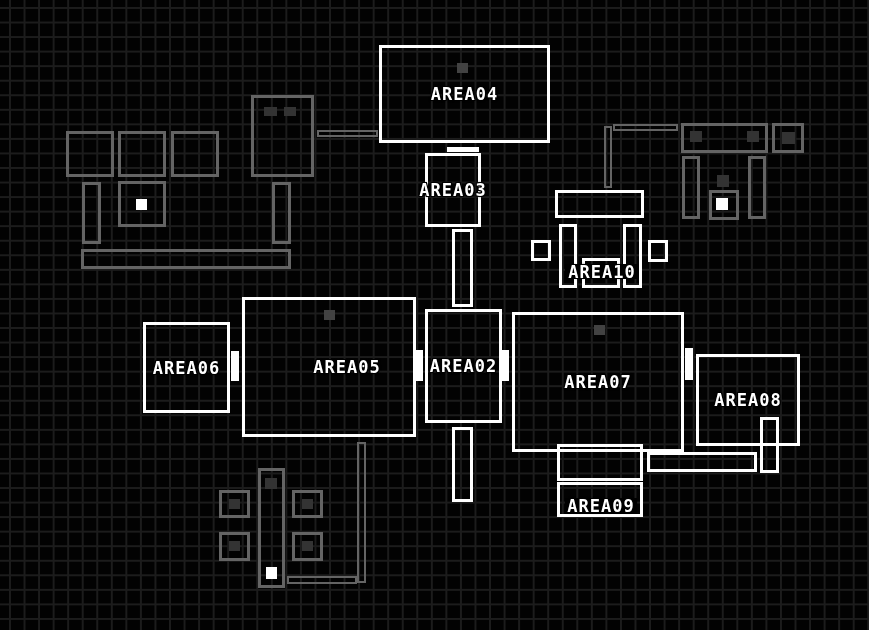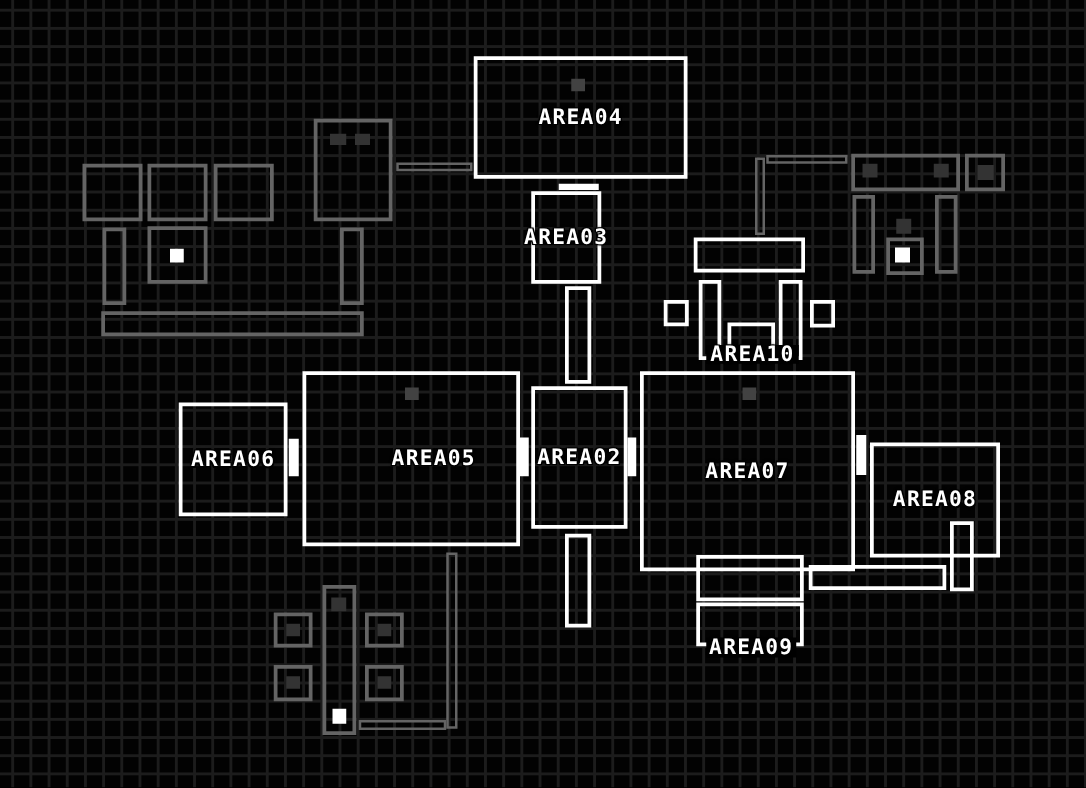--- a/index.html
+++ b/index.html
@@ -25,21 +25,20 @@
     color:#fff;
     font-size:17px;font-weight:bold;letter-spacing:1px;
     white-space:nowrap;
     text-shadow:-1px -1px 0 #000, 1px -1px 0 #000, -1px 1px 0 #000, 1px 1px 0 #000, 0 0 3px #000;
   }
   .floatlbl{
     position:absolute;
     display:flex;align-items:center;justify-content:center;
     background:#000;
     padding:0 1px;
-    margin-top:12px;
   }
   .hall{position:absolute;border:3px solid #fff;box-sizing:border-box;}
   .door{position:absolute;background:#fff;}
   .furn{position:absolute;border:3px solid #646464;box-sizing:border-box;}
   .furn.thin{border-width:2px;}
   .marker{position:absolute;background:#424242;}
   .marker.dk{background:#333333;}
   .dot{position:absolute;background:#ffffff;}
 </style>
 </head>
@@ -63,21 +62,21 @@
 
   <div class="room" style="left:242px;top:297px;width:174px;height:140px;padding-left:36px;">
     <div class="marker" style="left:79px;top:10px;width:11px;height:10px;"></div>
     <span class="lbl">AREA05</span>
   </div>
 
   <div class="room" style="left:143px;top:322px;width:87px;height:91px;">
     <span class="lbl">AREA06</span>
   </div>
 
-  <div class="room" style="left:512px;top:297px;width:172px;height:160px;">
+  <div class="room" style="left:512px;top:312px;width:172px;height:140px;">
     <div class="marker" style="left:79px;top:10px;width:11px;height:10px;"></div>
     <span class="lbl">AREA07</span>
   </div>
 
   <div class="room" style="left:696px;top:322px;width:104px;height:92px;margin-top:32px;">
     <span class="lbl">AREA08</span>
   </div>
 
   <div class="room" style="left:557px;top:444px;width:86px;height:37px;"></div>
   <div class="room" style="left:557px;top:482px;width:86px;height:35px;"></div>

